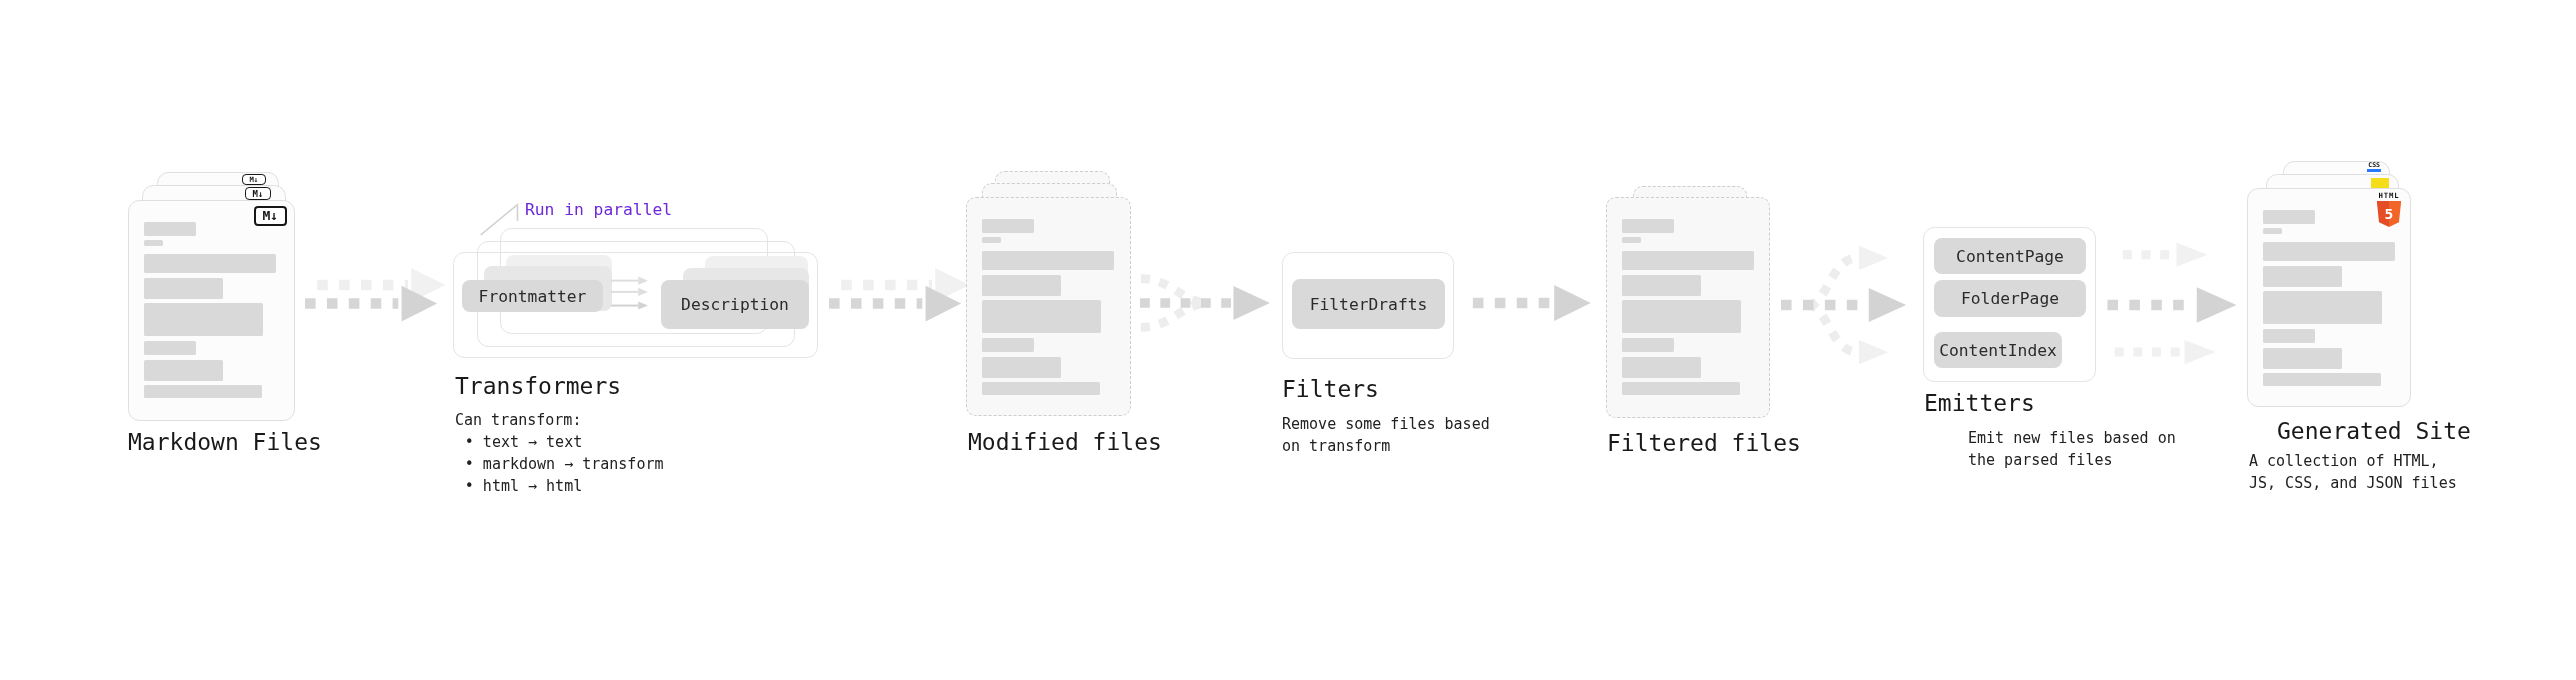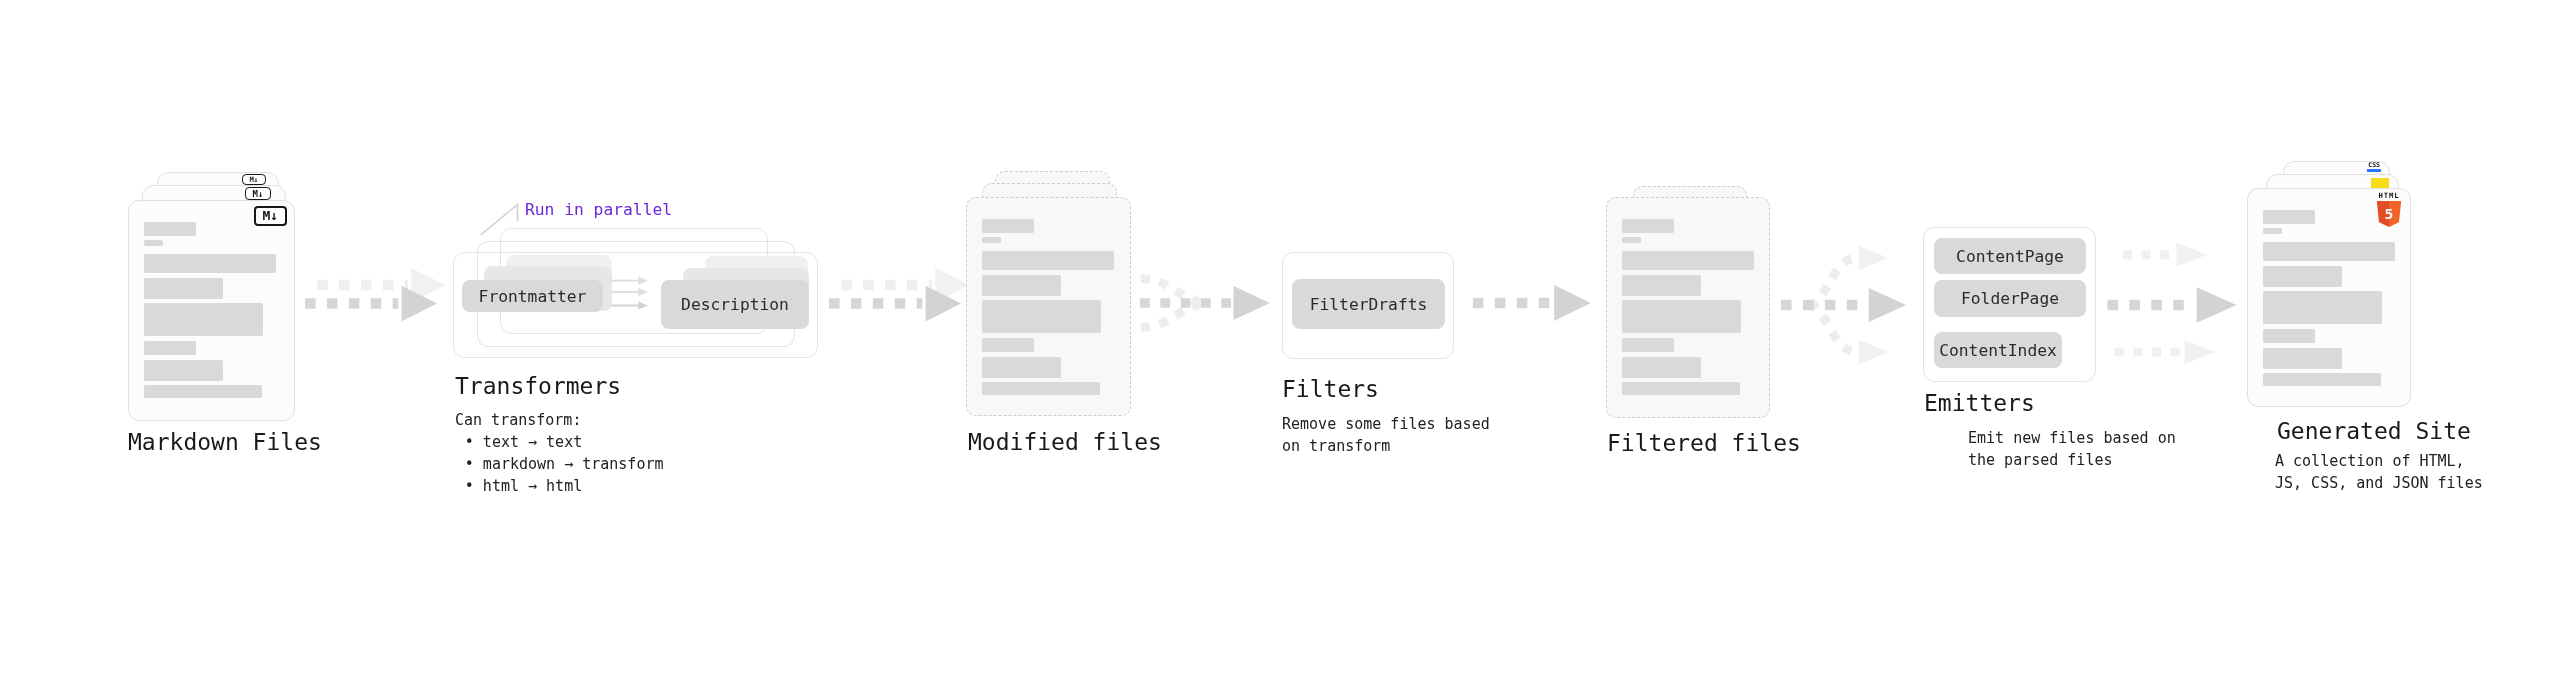--- a/index.html
+++ b/index.html
@@ -228,19 +228,19 @@
         <div class="bar b8"></div>
     </div>
   </div>
   <div class="html5-badge" style="left:2376px;top:192px;">
     <div class="h5-text">HTML</div>
     <div class="h5-shield">
         <span>5</span>
       </div>
   </div>
   <div class="title" style="left:2249px;top:420px;margin-left:28px;">Generated Site</div>
-  <div class="body" style="left:2249px;top:450px;margin-left:26px;">
+  <div class="body" style="left:2249px;top:450px;">
     <div>A collection of HTML,</div>
     <div>JS, CSS, and JSON files</div>
   </div>
 
 </div>
 
 
 </body></html>

